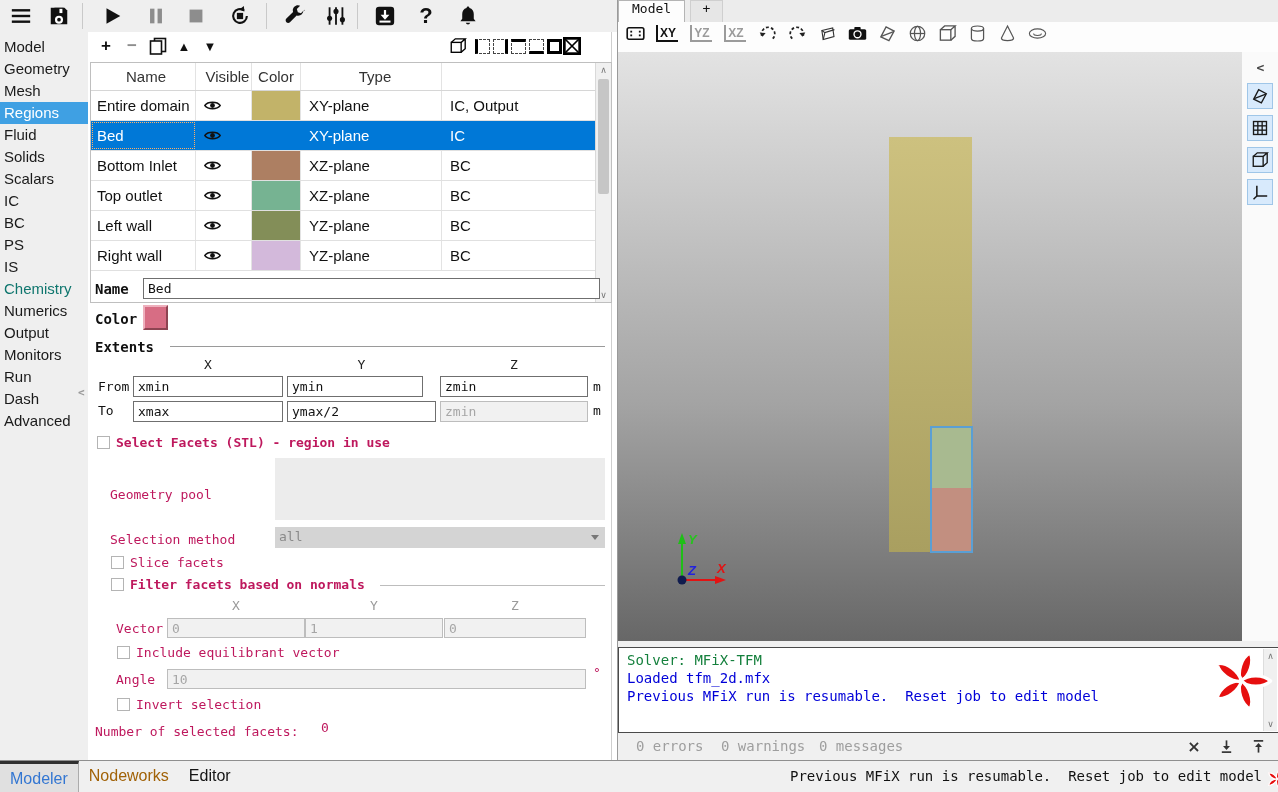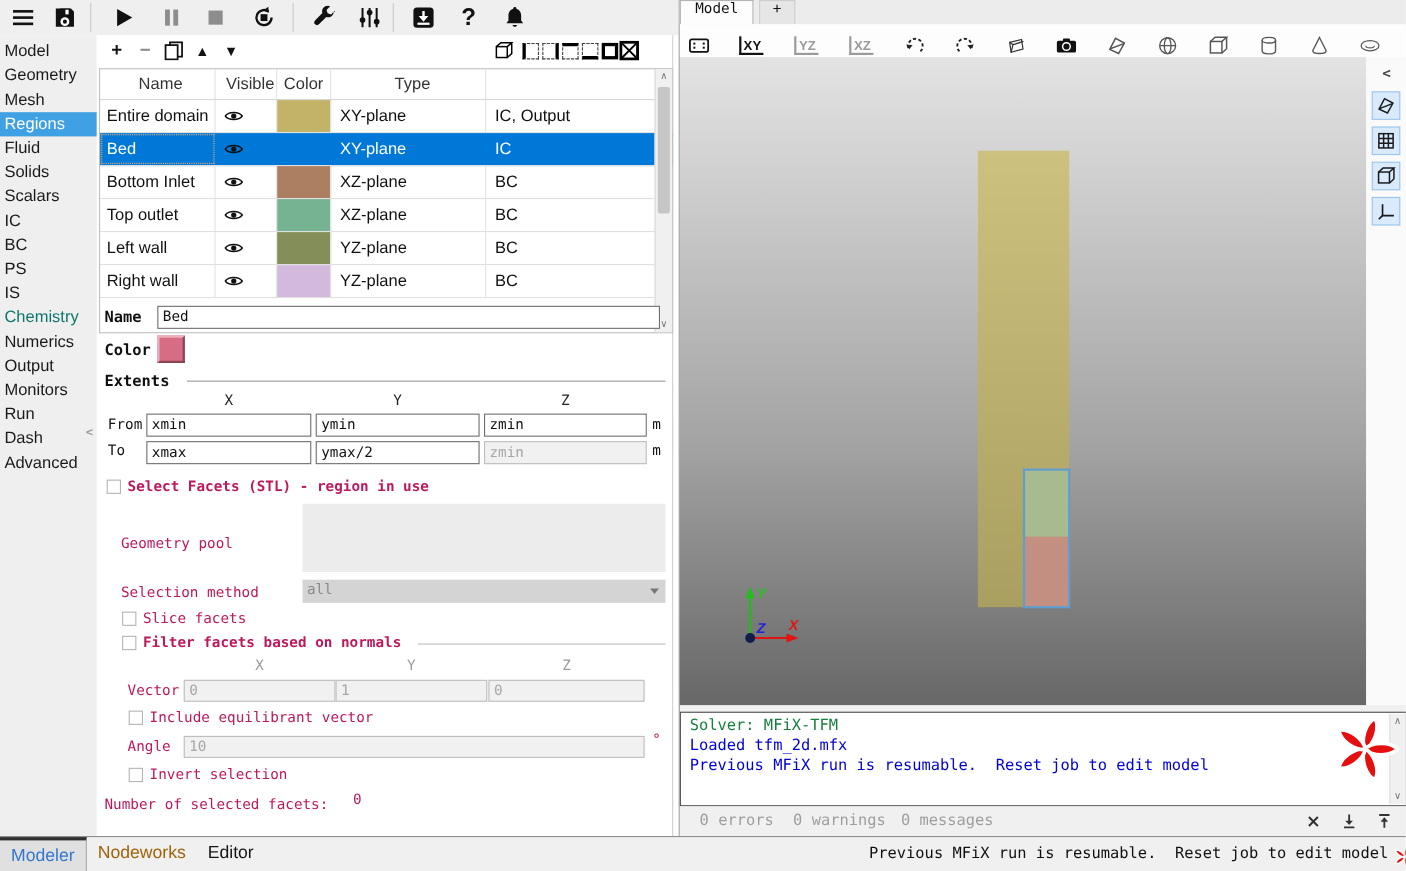--- a/index.html
+++ b/index.html
@@ -64,21 +64,21 @@
 .swatch{position:absolute;width:25px;height:25px;border-top:2px solid #eeb0bd;border-left:2px solid #eeb0bd;border-right:2px solid #8d4452;border-bottom:2px solid #8d4452;cursor:pointer}
 .gpool{position:absolute;background:#ececec}
 .fselect{position:absolute;background:#d4d4d4;font:13px "DejaVu Sans Mono",monospace;color:#8a8a8a;padding:2px 4px;height:21px}
 .fselect .arr{position:absolute;right:6px;top:8px;width:0;height:0;border-left:4px solid transparent;border-right:4px solid transparent;border-top:5px solid #777}
 
 .right-panel{position:absolute;left:617px;top:0;width:661px;height:760px;background:#f0f0f0;border-left:1px solid #9a9a9a}
 .vtabbar{position:absolute;left:0;top:0;width:100%;height:22px;background:#ececec}
 .vtab{display:inline-block;height:22px;line-height:20px;padding:0 13px;font:13px "DejaVu Sans Mono",monospace;color:#111;cursor:pointer;vertical-align:top}
 .vtab.active{background:#fdfdfd;border:1px solid #b4b4b4;border-bottom:none}
 .vtab.plus{background:#e6e6e6;border:1px solid #cfcfcf;border-bottom:none;padding:0 12px}
-.vtk-toolbar{position:absolute;left:0;top:22px;width:100%;height:30px;background:#fdfdfd;display:flex;align-items:flex-end;gap:24px;padding-left:6px}
+.vtk-toolbar{position:absolute;left:0;top:22px;width:100%;height:30px;background:#fdfdfd;display:flex;align-items:flex-start;gap:8px;padding-left:6px}
 .vbtn{border:none;background:none;display:flex;align-items:center;justify-content:center;width:22px;height:22px;cursor:pointer}
 .vbtn svg{width:19px;height:19px}
 .axview{font:bold 12px "Liberation Sans",sans-serif;border-left:2px solid #111;border-bottom:2px solid #111;padding:1px 2px 0 2px;color:#111}
 .axview.g{color:#9b9b9b;border-color:#9b9b9b}
 .viewport{position:absolute;left:0;top:52px;width:624px;height:589px;background:linear-gradient(#e3e3e3 0%,#a3a3a3 60%,#676767 100%);overflow:hidden}
 .domain-region{position:absolute;left:271px;top:85px;width:83px;height:415px}
 .bed-selection{position:absolute;left:312px;top:374px;width:43px;height:127px;border:2px solid #5a9fd4}
 .sel-top{height:60px}
 .sel-bottom{height:63px}
 .triad{position:absolute;left:44px;top:478px}
@@ -350,21 +350,21 @@
   <input class="fin" style="left: 55px; top: 246px; width: 457px;" value="Bed">
   <span class="flabel" style="left:7px;top:279px">Color</span>
   <span class="swatch" style="left: 55px; top: 273px; background: rgb(215, 109, 132);"></span>
   <span class="flabel" style="left:7px;top:307px">Extents</span>
   <span class="hline" style="left:82px;top:314px;width:435px"></span>
   <span class="axhdr" style="left:45px;top:325px;width:150px">X</span>
   <span class="axhdr" style="left:199px;top:325px;width:149px">Y</span>
   <span class="axhdr" style="left:352px;top:325px;width:148px">Z</span>
   <span class="flabel2" style="left:10px;top:347px">From</span>
   <input class="fin" style="left: 45px; top: 344px; width: 150px;" value="xmin">
-  <input class="fin" style="left: 199px; top: 344px; width: 149px;" value="ymin">
+  <input class="fin" style="left: 199px; top: 344px; width: 136px;" value="ymin">
   <input class="fin" style="left: 352px; top: 344px; width: 148px;" value="zmin">
   <span class="flabel2" style="left:505px;top:347px">m</span>
   <span class="flabel2" style="left:10px;top:371px">To</span>
   <input class="fin" style="left: 45px; top: 369px; width: 150px;" value="xmax">
   <input class="fin" style="left: 199px; top: 369px; width: 149px;" value="ymax/2">
   <input class="fin dis" style="left: 352px; top: 369px; width: 148px;" value="zmin">
   <span class="flabel2" style="left:505px;top:371px">m</span>
 
   <span class="cb" style="left:9px;top:404px"></span>
   <span class="glabel b" style="left:28px;top:403px">Select Facets (STL) - region in use</span>

